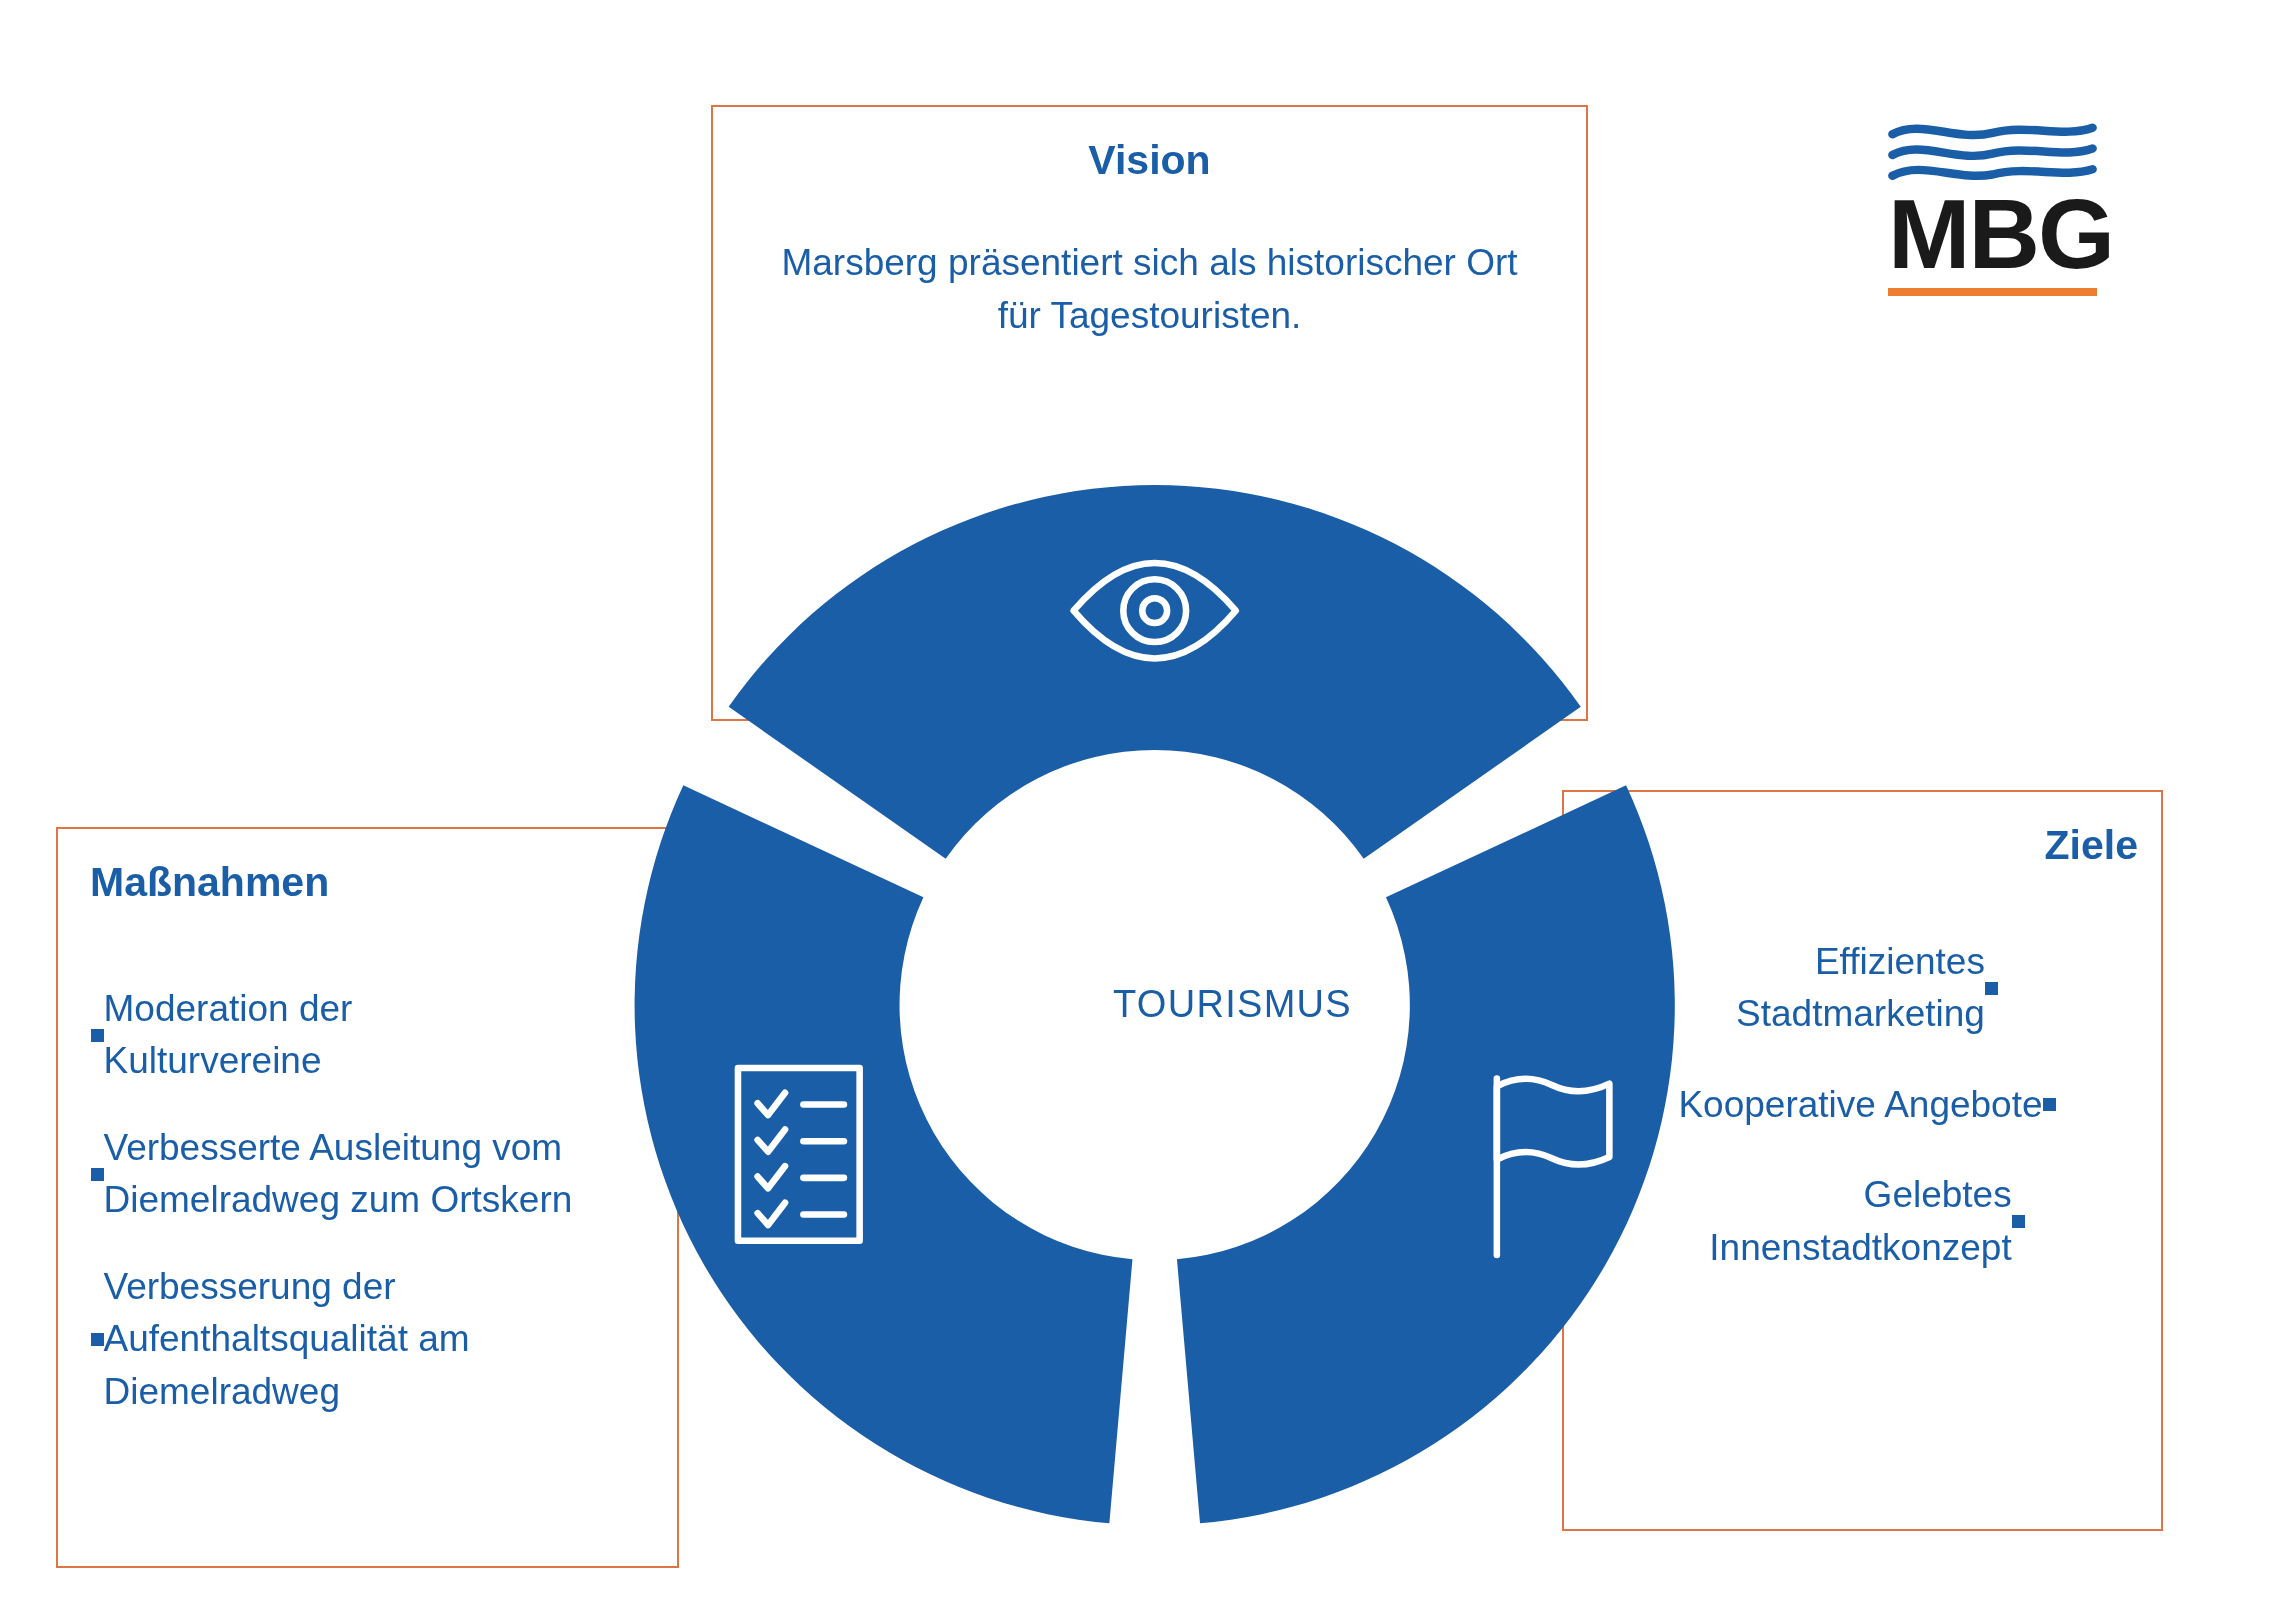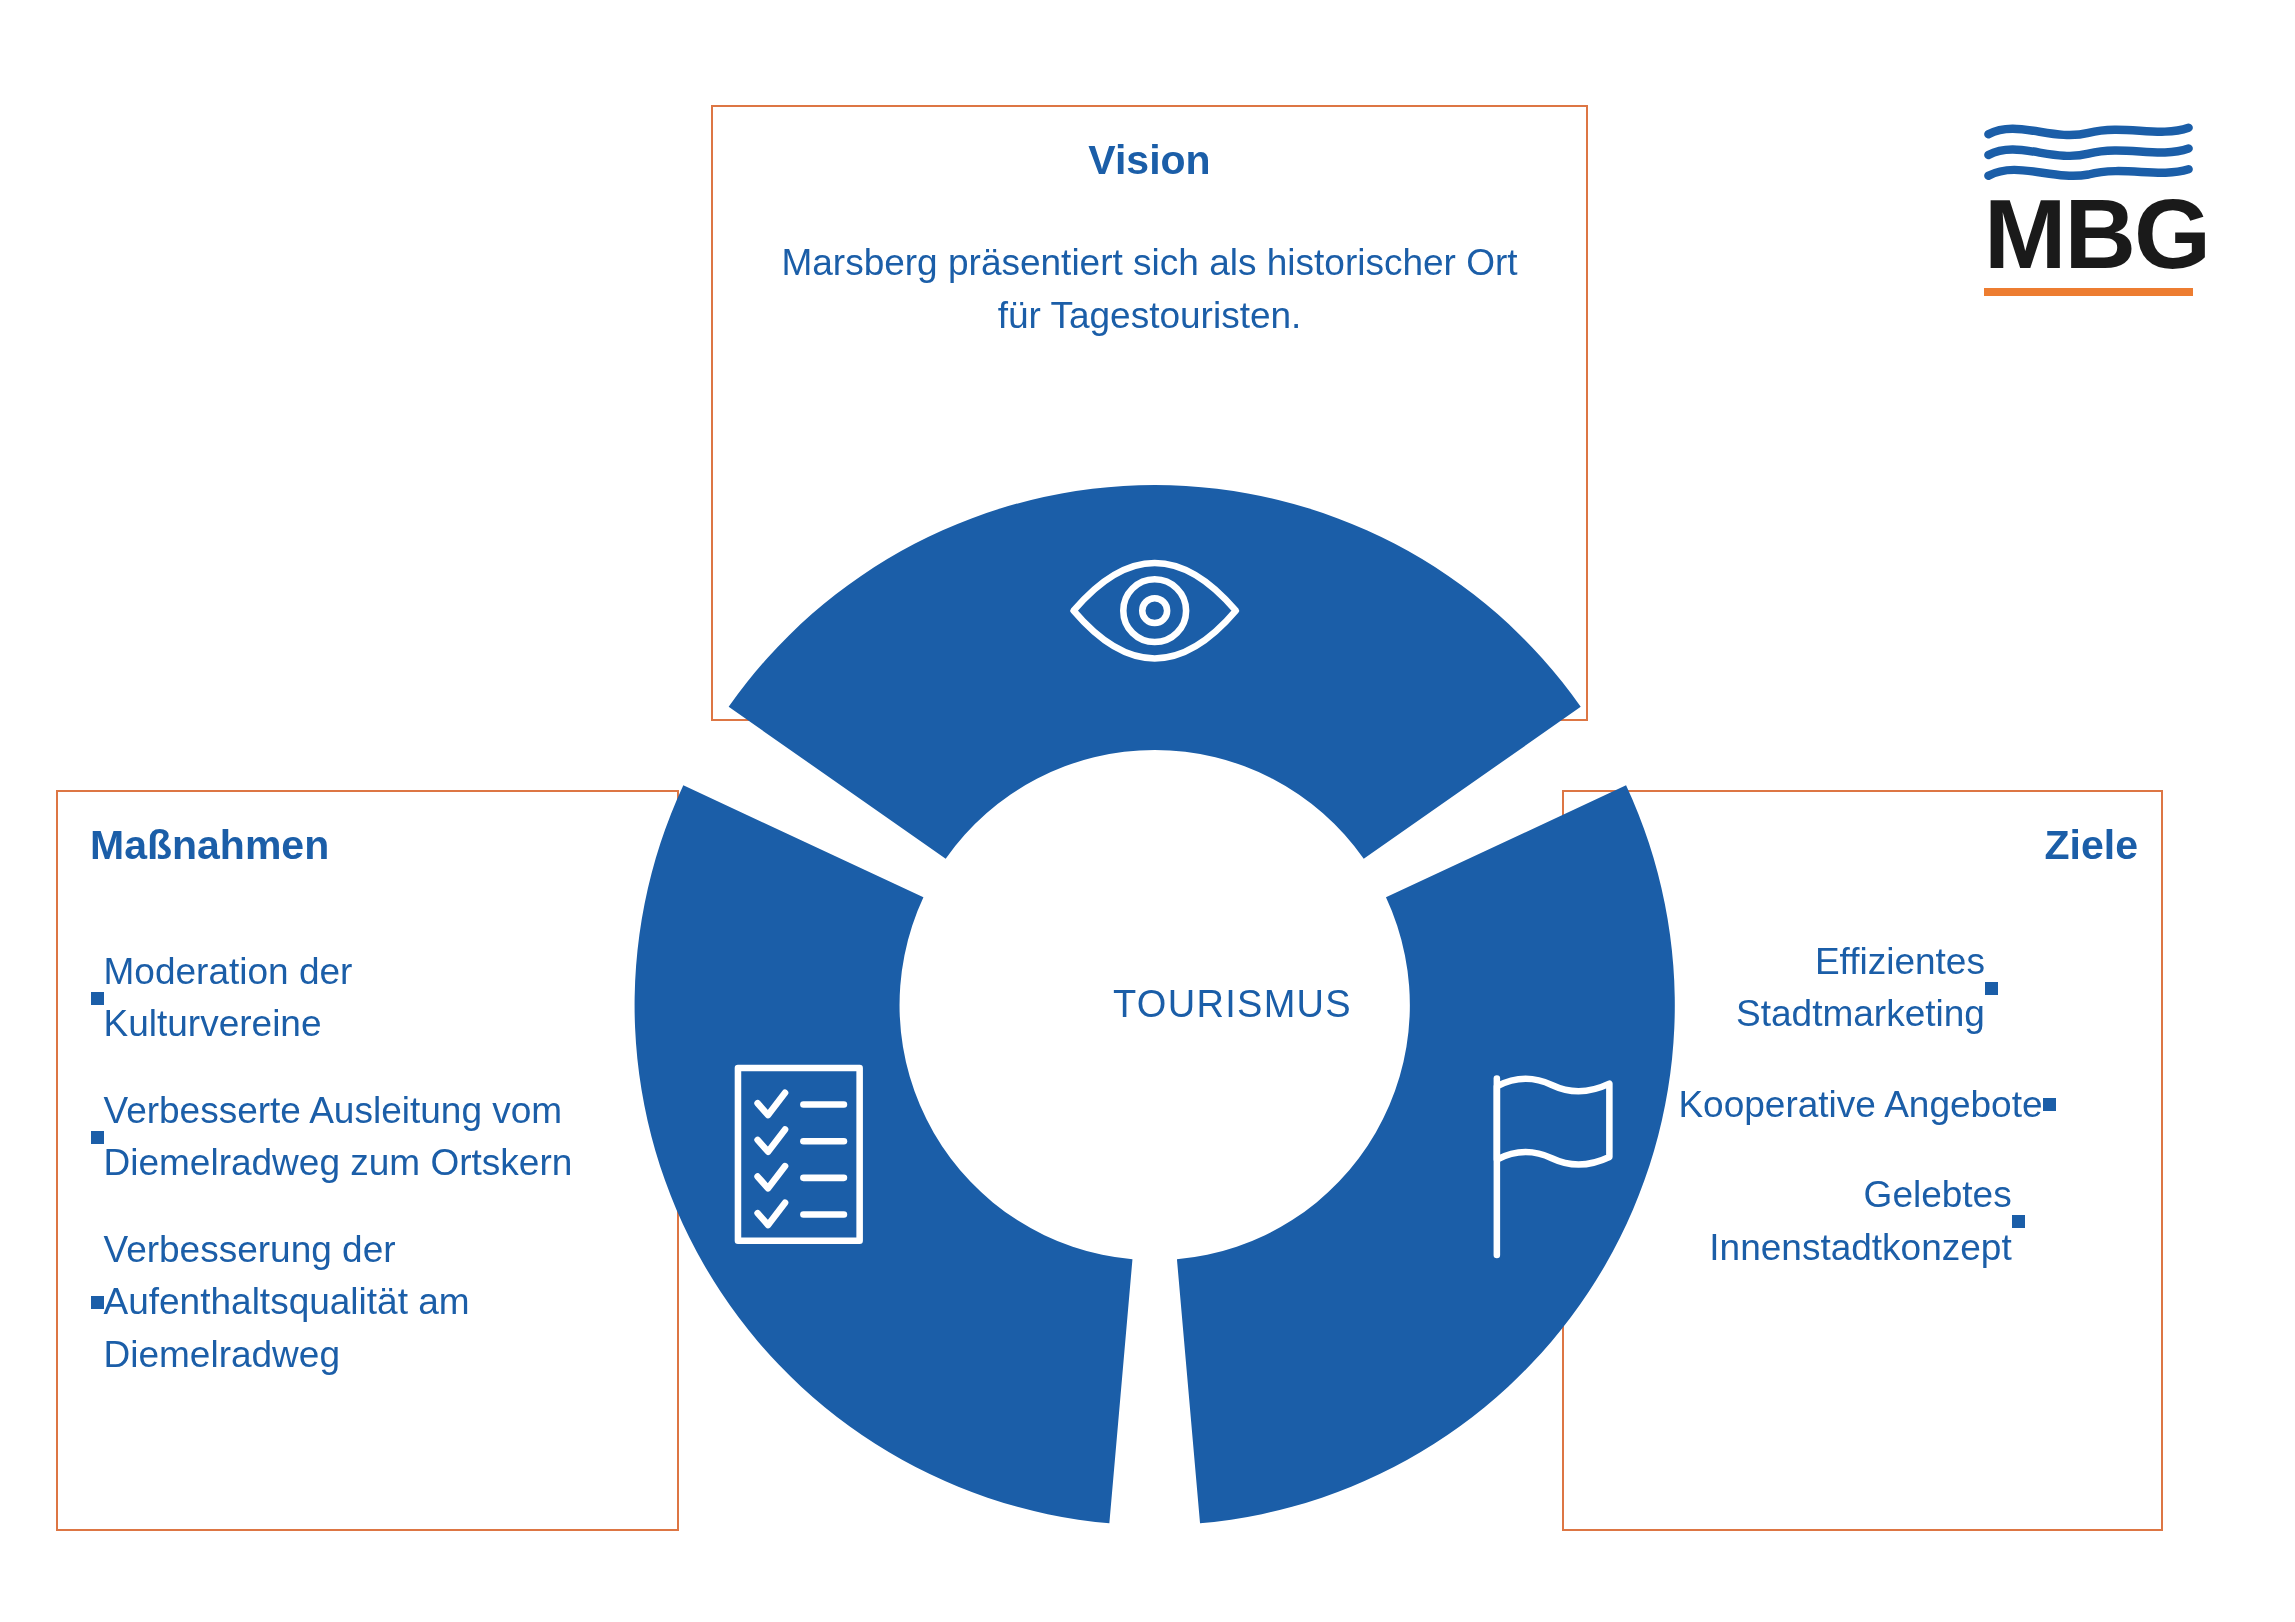--- a/index.html
+++ b/index.html
@@ -21,42 +21,42 @@
   .panel-title{
     margin:6px;font-size:41px;font-weight:700;color:var(--blue);
   }
   
   .vision-box{left:711px;top:105px;width:877px;height:616px;text-align:center;padding-top:23.6px;}
   .vision-body{
     font-size:37px;color:var(--blue);white-space:pre-line;line-height:1.45;
     margin:52px 13px 0 13px;
   }
   
-  .massnahmen-box{left:56px;top:790px;width:623px;height:741px;padding:23.6px 26px;}
+  .massnahmen-box{left:56px;top:827px;width:623px;height:741px;padding:23.6px 26px;}
   .massnahmen-box .panel-title{text-align:left;}
   .item-list{list-style:none;margin:0;padding:0;display:flex;flex-direction:column;}
   .left-list{margin-top:77px;gap:34px;padding-left:6.5px;}
   .item{display:flex;align-items:center;}
   .bullet{width:13px;height:13px;background:var(--blue);flex:0 0 auto;}
   .item-text{font-size:37px;color:var(--blue);line-height:1.42;white-space:pre-line;}
   
   .ziele-box{left:1562px;top:790px;width:601px;height:741px;padding:23.6px 17px 23.6px 26px;}
   .ziele-box .panel-title{text-align:right;}
   .right-list{margin-top:67px;gap:38px;align-items:center;}
   .right-list .item-text{text-align:right;}
   
   .donut{position:absolute;left:0;top:0;width:2295px;height:1623px;}
   .seg{fill:var(--blue);stroke:none;}
   .icon-stroke{stroke:#ffffff;stroke-width:10;fill:none;stroke-linecap:round;stroke-linejoin:round;}
   .center-label{
     position:absolute;left:959px;top:983px;width:393px;text-align:right;
     font-size:38px;letter-spacing:1.3px;color:var(--blue);
   }
   
-  .logo{position:absolute;left:1984px;top:116px;width:209px;}
+  .logo{position:absolute;left:1888px;top:116px;width:209px;}
   .logo-waves{display:block;width:209px;height:65px;}
   .wave{stroke:var(--blue);stroke-width:13;fill:none;stroke-linecap:round;}
   .logo-text{
     font-size:99px;font-weight:800;color:var(--ink);line-height:1;
     letter-spacing:-2px;text-align:center;margin-top:2.6px;
   }
   .logo-underline{height:7.9px;background:var(--accent-orange);margin-top:5.2px;}
 </style>
 </head>
 <body>

